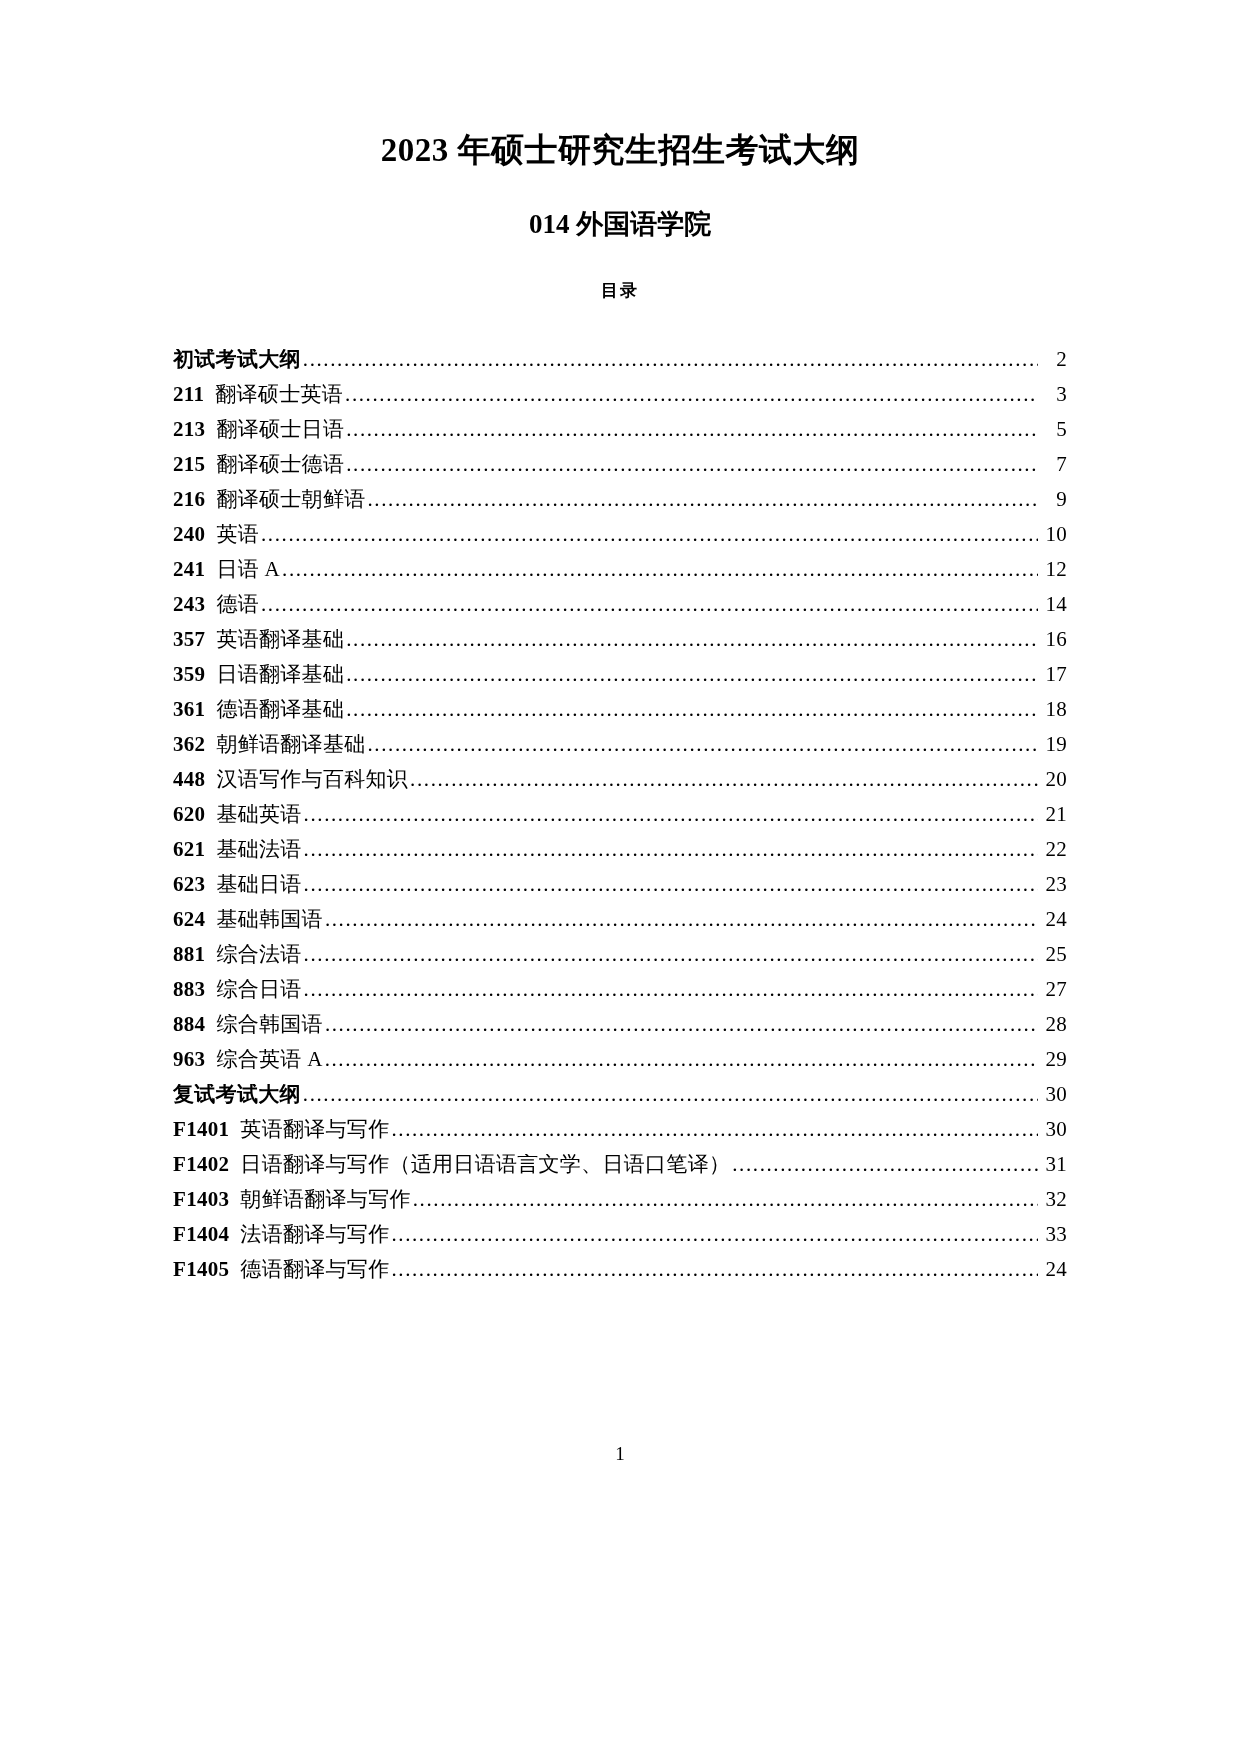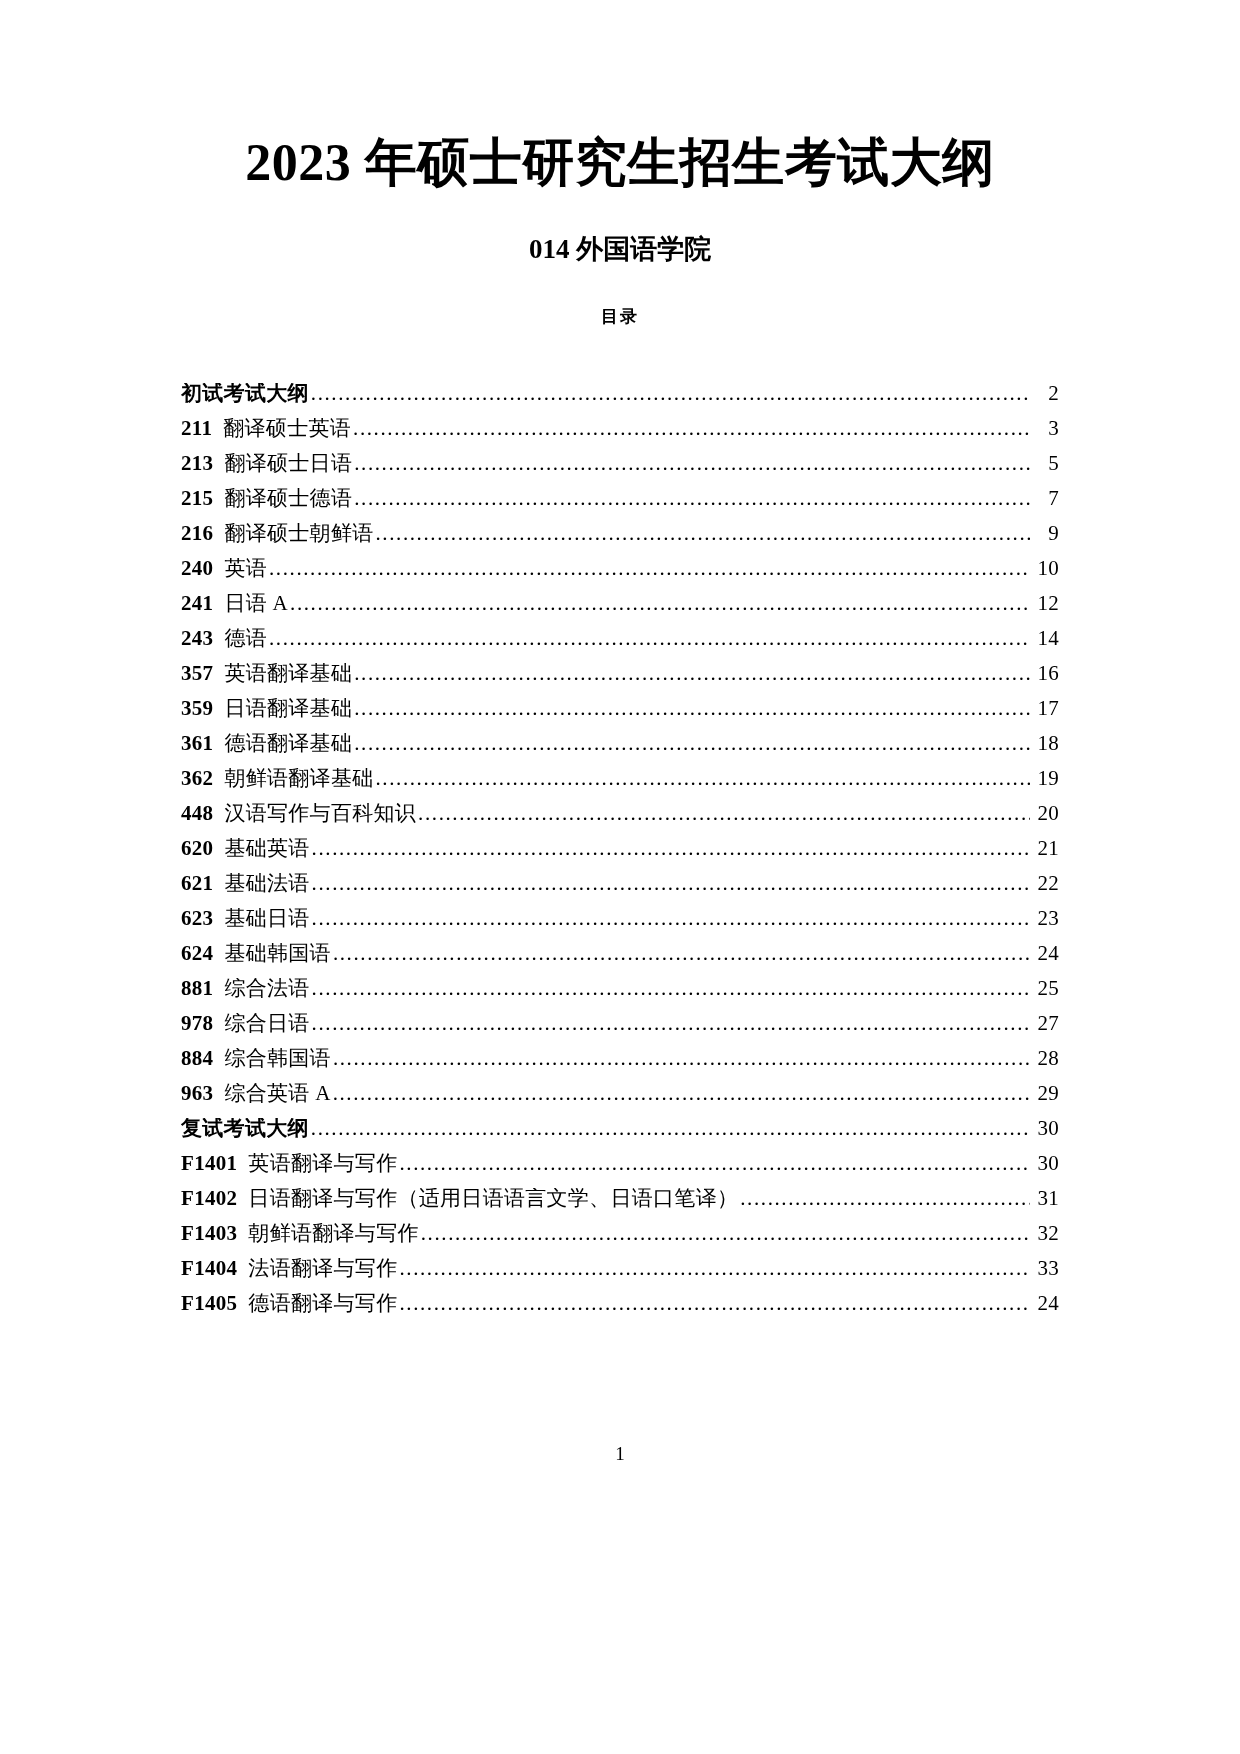--- a/index.html
+++ b/index.html
@@ -20,21 +20,21 @@
     box-sizing: border-box;
     overflow: hidden;
   }
   .content {
     position: absolute;
     left: 165px;
     top: 0;
     width: 910px;
   }
   .doc-title {
-    font-size: 52px;
+    font-size: 33px;
     font-weight: bold;
     text-align: center;
     letter-spacing: 0.5px;
     margin: 0;
     padding-top: 128px;
     line-height: 1.35;
     font-family: "Liberation Serif", "DejaVu Serif", serif;
   }
   .doc-subtitle {
     font-size: 27px;
@@ -47,21 +47,21 @@
   .toc-heading {
     font-size: 17px;
     font-weight: bold;
     text-align: center;
     margin: 0;
     padding-top: 36px;
     letter-spacing: 2px;
     line-height: 1.4;
   }
   .toc-list {
-    margin: 16px;
+    margin: 8px;
     padding: 0;
     list-style: none;
     padding-top: 38px;
   }
   .toc-row {
     display: flex;
     align-items: baseline;
     font-size: 21px;
     line-height: 1.0;
     height: 35px;
@@ -226,21 +226,21 @@
           <span class="leader"></span>
           <span class="toc-page">24</span>
         </li>
         <li class="toc-row">
           <span class="toc-num">881</span>
           <span class="toc-label">综合法语</span>
           <span class="leader"></span>
           <span class="toc-page">25</span>
         </li>
         <li class="toc-row">
-          <span class="toc-num">978</span>
+          <span class="toc-num">883</span>
           <span class="toc-label">综合日语</span>
           <span class="leader"></span>
           <span class="toc-page">27</span>
         </li>
         <li class="toc-row">
           <span class="toc-num">884</span>
           <span class="toc-label">综合韩国语</span>
           <span class="leader"></span>
           <span class="toc-page">28</span>
         </li>

